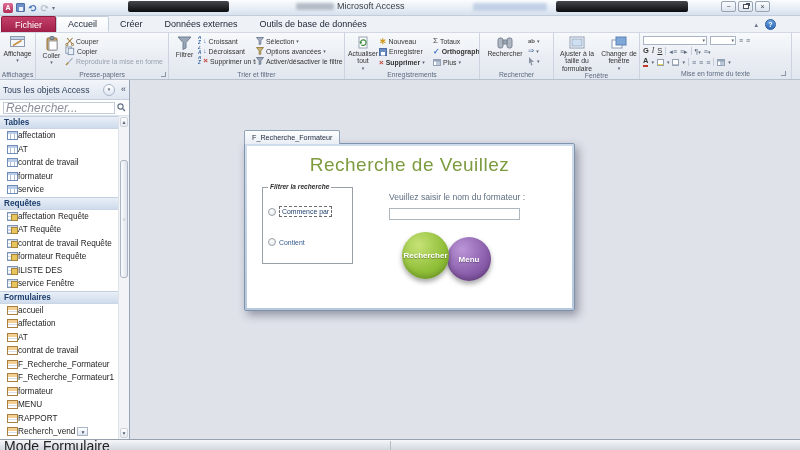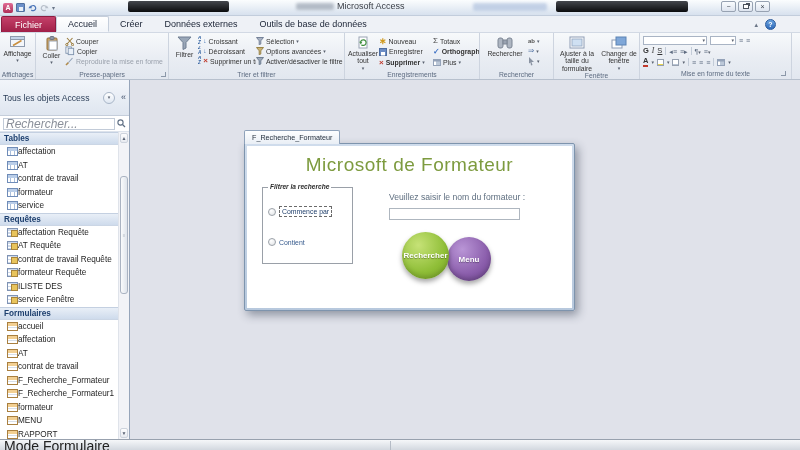--- a/index.html
+++ b/index.html
@@ -61,21 +61,21 @@
   .fm.b{font-weight:bold}.fm.i{font-style:italic;font-family:"Liberation Serif",serif}.fm.u{text-decoration:underline}
   .vsep{width:1px;height:8px;background:#c3ccd8}
   .acolor{font-size:7.5px;color:#333;border-bottom:2px solid #c0392b;line-height:1;font-weight:bold}
   .hl-ic{width:7px;height:7px;border:1px solid #97a1b0;background:linear-gradient(#fff 0 4px,#e8d44a 4px)}
   .fill-ic{width:7px;height:7px;border:1px solid #97a1b0;background:linear-gradient(#fff 0 4px,#b8c4d4 4px)}
   .lines{font-size:7px;color:#5d6b80;line-height:1}
 
   
   .workspace{height:359px;display:flex}
   .navpane{width:130px;background:#fff;border-right:1px solid #96a5ba;display:flex;flex-direction:column}
-  .nav-header{height:36px;background:linear-gradient(#f2f5fa,#dfe6f0);border-bottom:1px solid #c5cedb;display:flex;align-items:center;padding:0 3px;gap:6px}
+  .nav-header{height:20px;background:linear-gradient(#f2f5fa,#dfe6f0);border-bottom:1px solid #c5cedb;display:flex;align-items:center;padding:0 3px;gap:6px}
   .nav-title{flex:1;font-size:8.6px;color:#2c3e58;white-space:nowrap;overflow:hidden}
   .nav-menu-btn{width:12px;height:12px;border-radius:50%;border:1px solid #a9b6c8;background:linear-gradient(#fff,#dfe7f2);display:flex;align-items:center;justify-content:center}
   .nav-collapse{font-size:9px;color:#44536d;line-height:1}
   .nav-search{height:16px;border-bottom:1px solid #dde3ec;display:flex;align-items:center;padding:1px 3px;gap:2px}
   .nav-search input{flex:1;min-width:0;height:12px;border:1px solid #c2cbd8;font-size:12px;padding:0 2px;outline:none;color:#555;font-family:"Liberation Sans",sans-serif}
   .nav-search input::placeholder{font-style:italic;color:#8a8f99}
   .nav-list{flex:1;position:relative;overflow:hidden;padding-right:0}
   .sec-h{height:13px;background:linear-gradient(#e9eff7,#cedbec);border-top:1px solid #c4d0e1;border-bottom:1px solid #cbd6e5;display:flex;align-items:center;padding:0 4px;font-size:8.2px;font-weight:bold;color:#1d3f6e}
   .sec-h .chev{margin-left:auto;font-size:5.5px;color:#4f6a90}
   .nav-item{height:13.5px;display:flex;align-items:center;padding-left:7px;font-size:8.2px;color:#1e1e1e;white-space:nowrap;overflow:hidden}
@@ -591,21 +591,21 @@
       </div>
     </div>
 
     <div class="main">
       <div class="formwin">
         <div class="form-tab">
             <span>F_Recherche_Formateur</span>
           </div>
         <div class="form-body">
           <div class="form-inner">
-            <div class="form-title">Microsoft de Formateur</div>
+            <div class="form-title">Recherche de Veuillez</div>
 
             <div class="filter-box">
               <span class="filter-legend">Filtrer la recherche</span>
               <div class="radio-row" style="top:18px">
                 <span class="radio"></span>
                 <span class="radio-label focused">Commence par</span>
               </div>
               <div class="radio-row" style="top:50px">
                 <span class="radio"></span>
                 <span class="radio-label blue">Contient</span>

